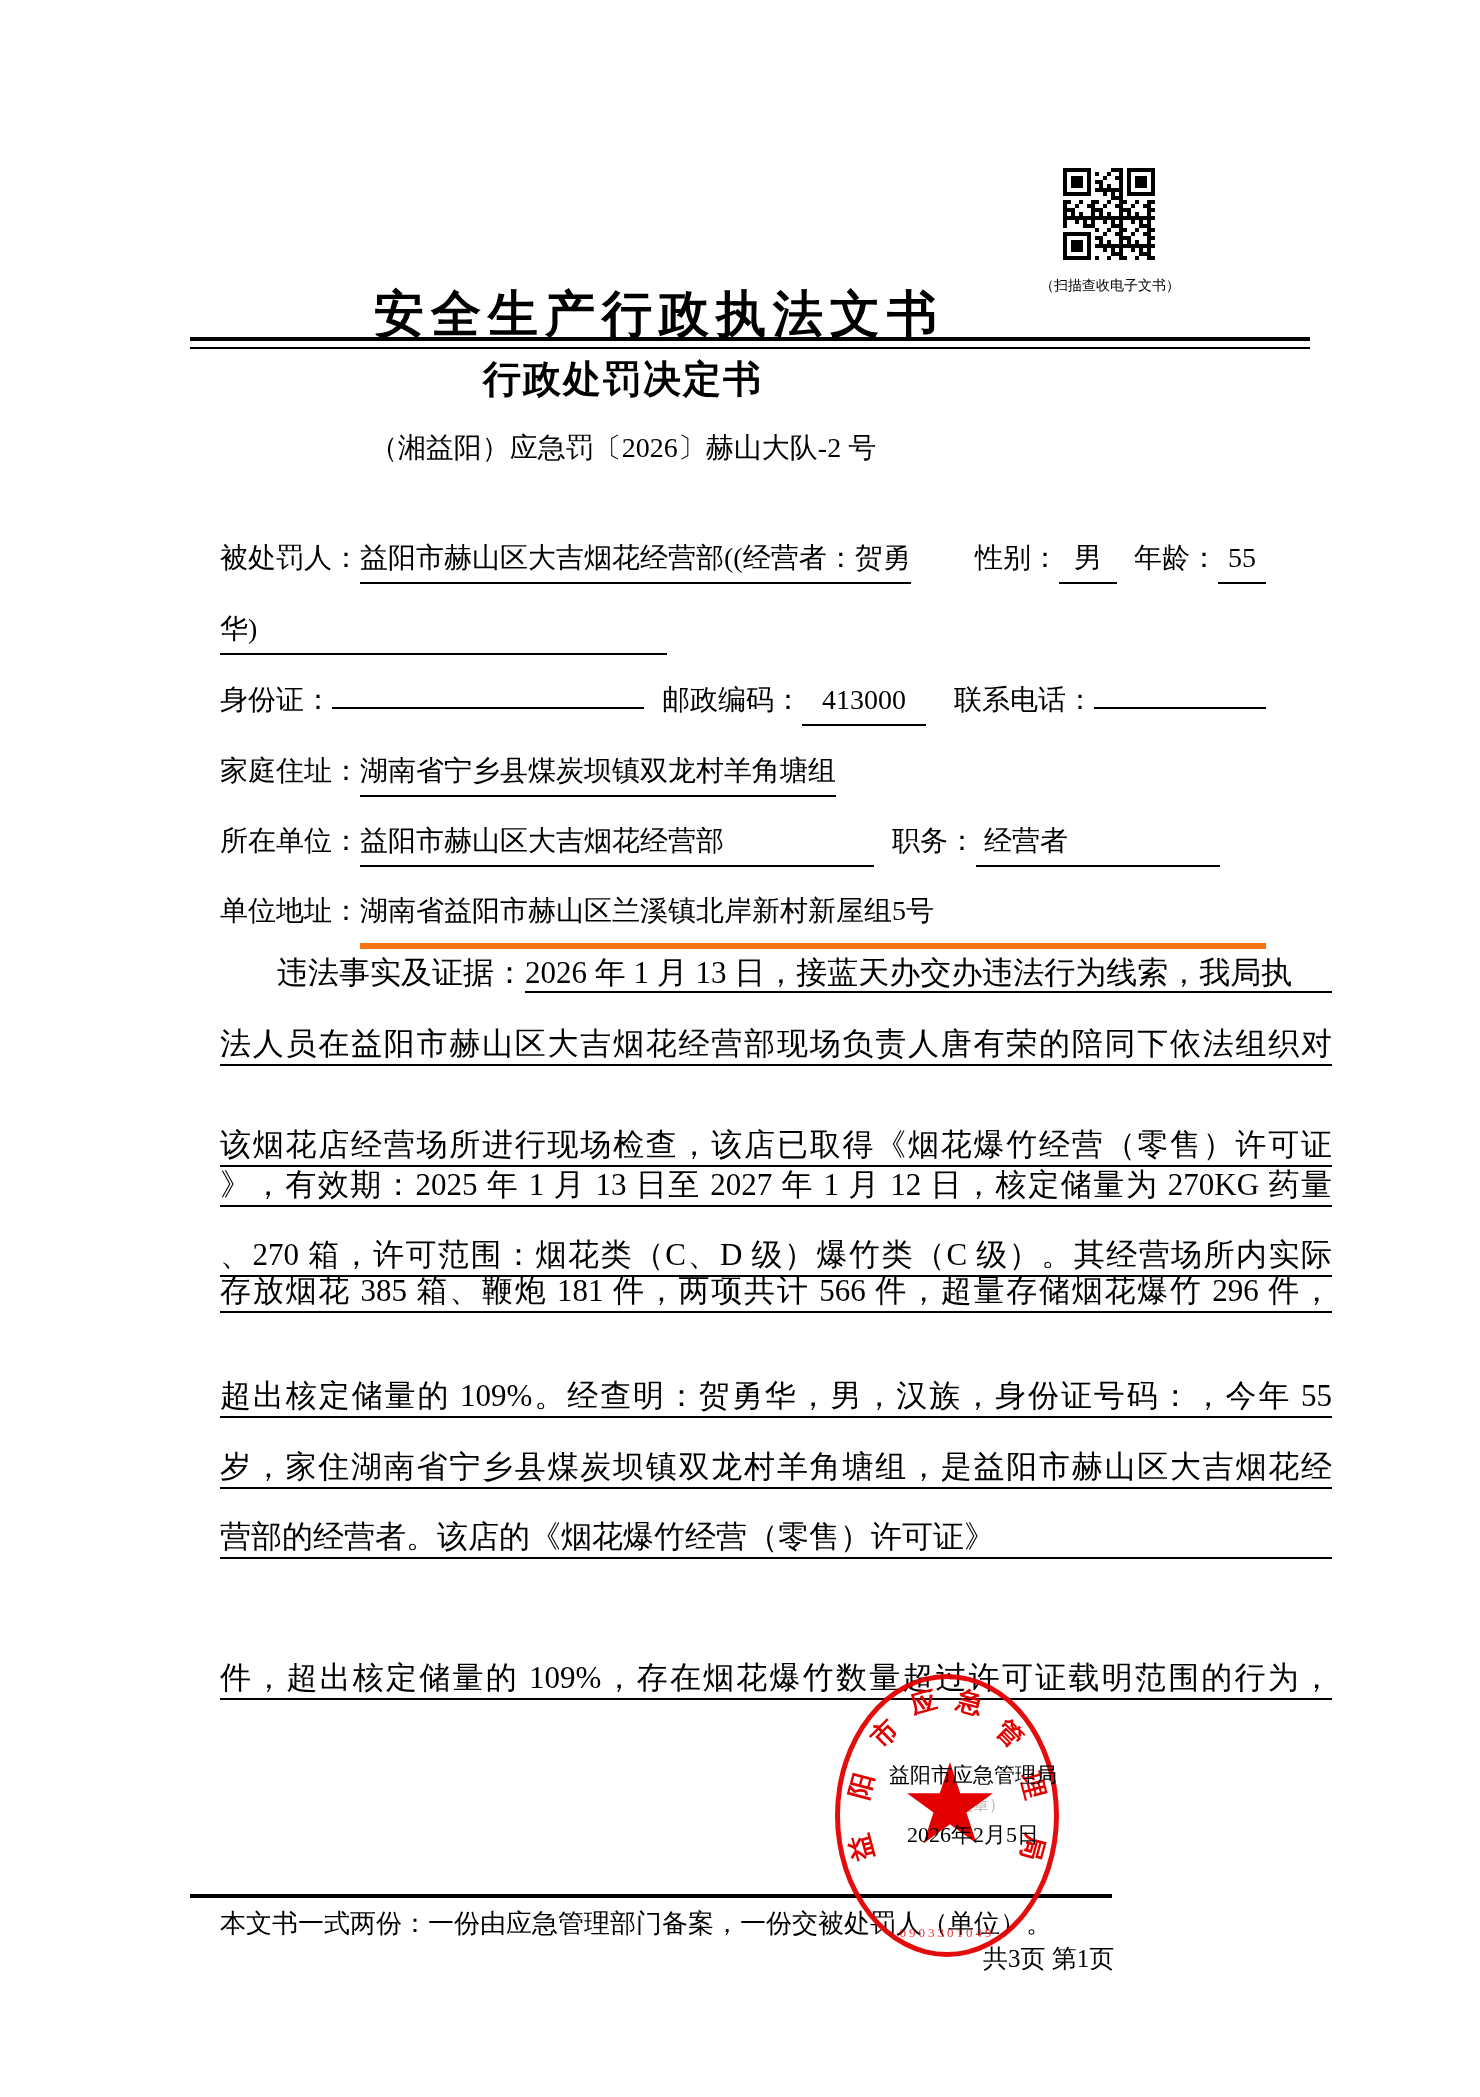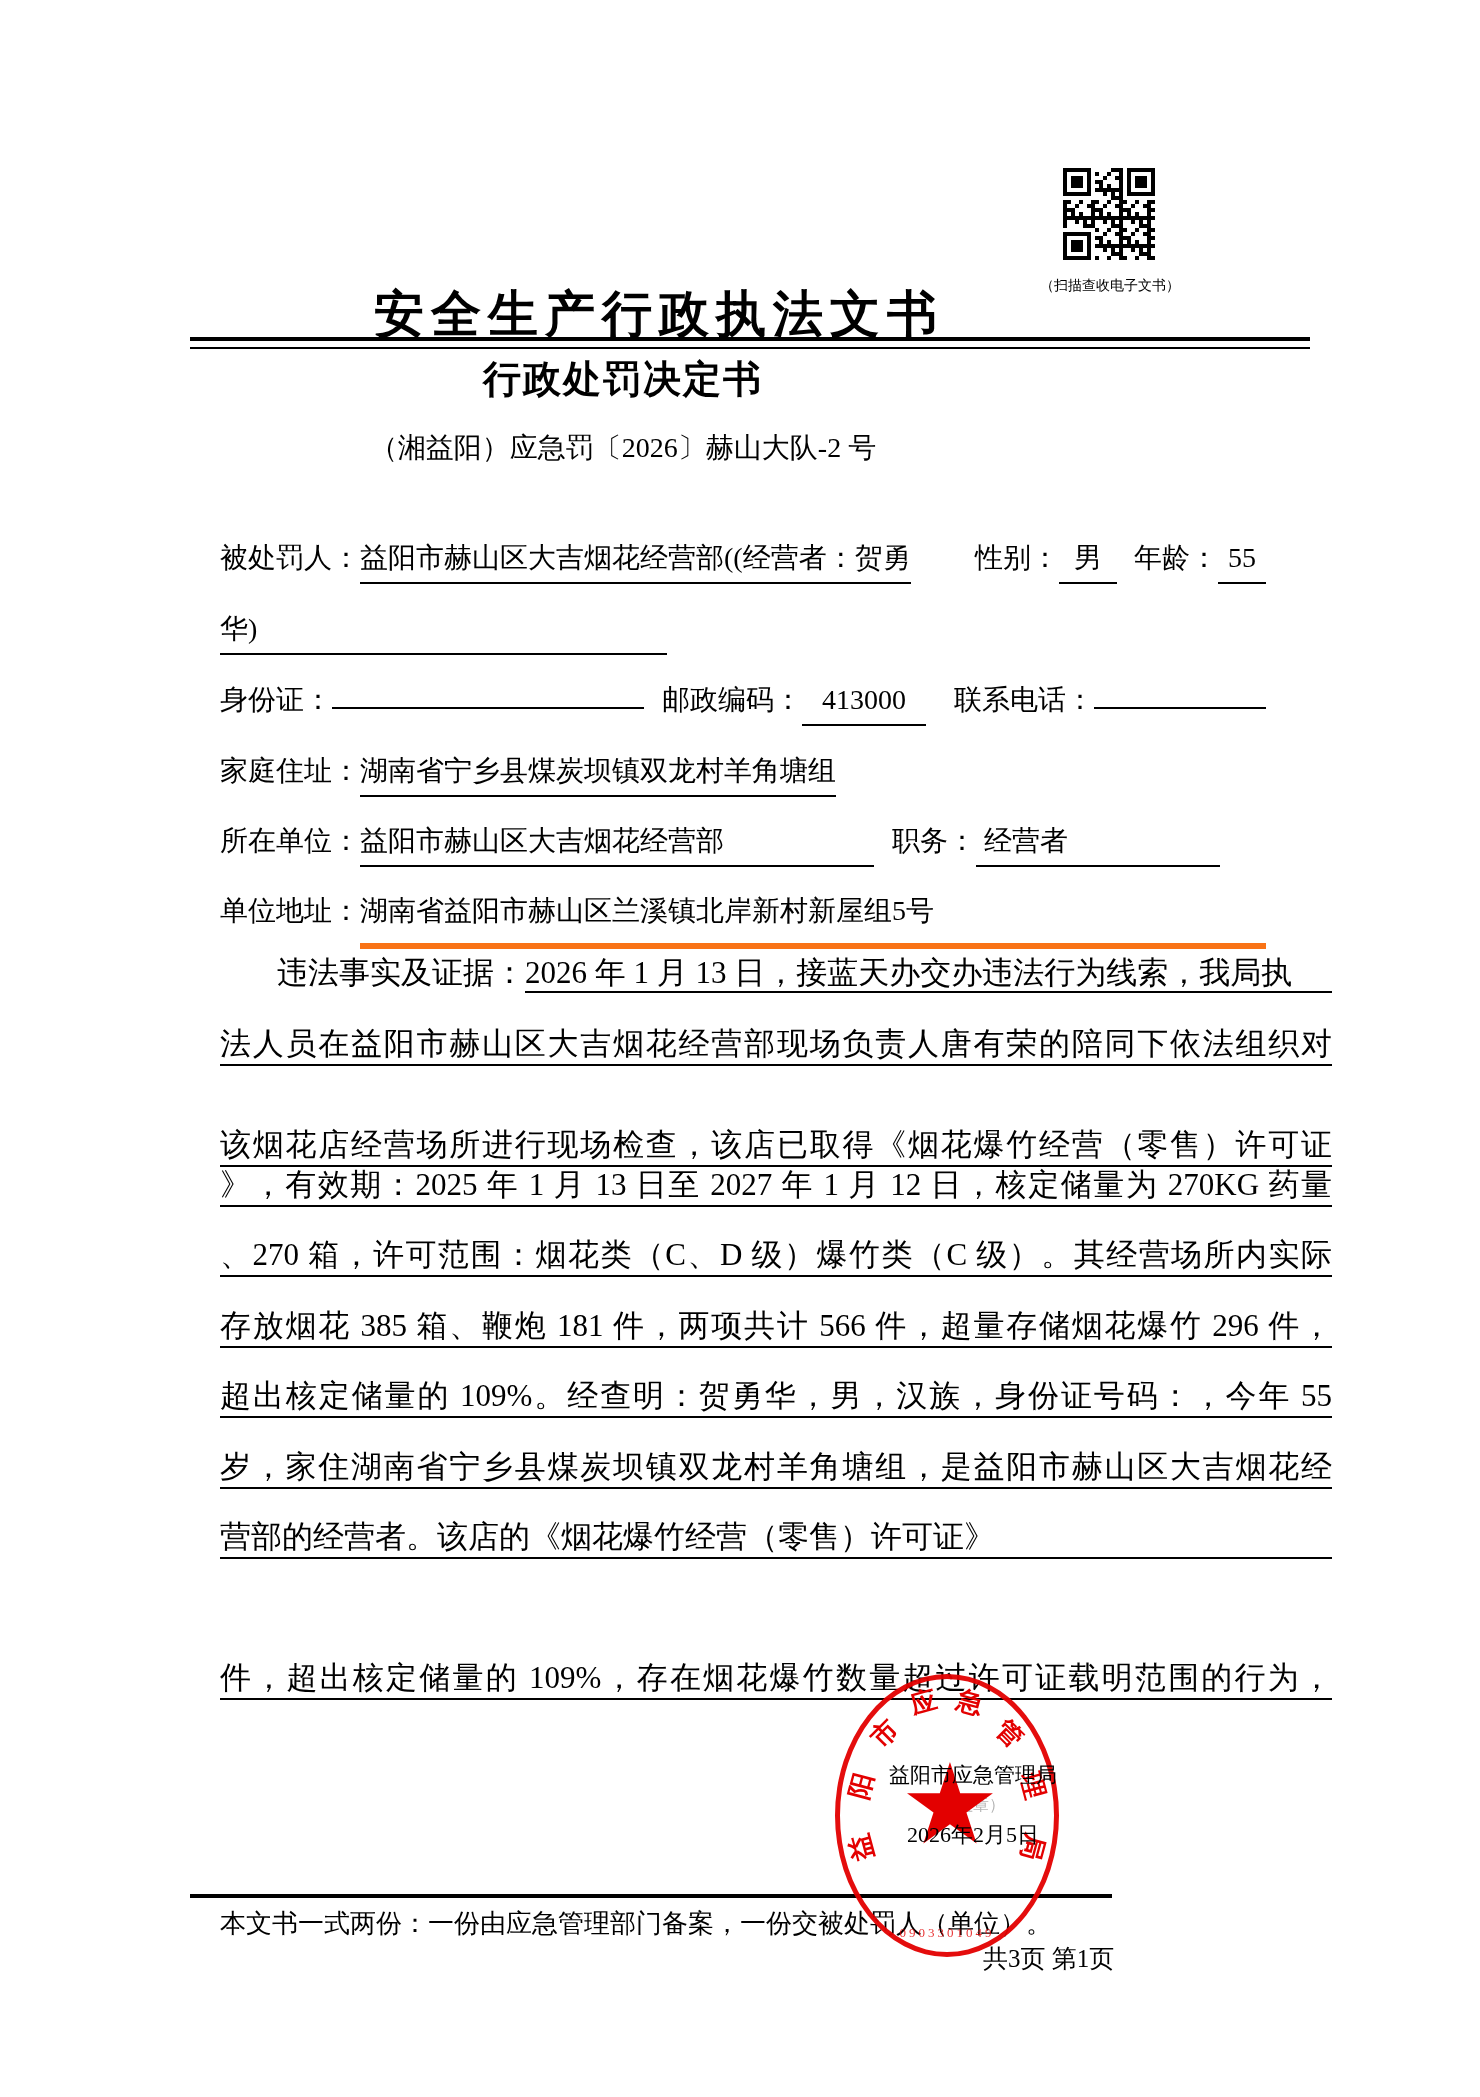--- a/index.html
+++ b/index.html
@@ -291,21 +291,21 @@
 
   <div class="pline first" style="top:952px">
     <span class="indent"></span>
       <span class="lbl">违法事实及证据：</span>
       <span class="val">2026 年 1 月 13 日，接蓝天办交办违法行为线索，我局执</span>
   </div>
   <div class="pline" style="top:1023px">法人员在益阳市赫山区大吉烟花经营部现场负责人唐有荣的陪同下依法组织对</div>
   <div class="pline" style="top:1124px">该烟花店经营场所进行现场检查，该店已取得《烟花爆竹经营（零售）许可证</div>
   <div class="pline" style="top:1164px">》，有效期：2025 年 1 月 13 日至 2027 年 1 月 12 日，核定储量为 270KG 药量</div>
   <div class="pline" style="top:1234px">、270 箱，许可范围：烟花类（C、D 级）爆竹类（C 级）。其经营场所内实际</div>
-  <div class="pline" style="top:1305px">存放烟花 385 箱、鞭炮 181 件，两项共计 566 件，超量存储烟花爆竹 296 件，</div>
+  <div class="pline" style="top:1270px">存放烟花 385 箱、鞭炮 181 件，两项共计 566 件，超量存储烟花爆竹 296 件，</div>
   <div class="pline" style="top:1375px">超出核定储量的 109%。经查明：贺勇华，男，汉族，身份证号码：，今年 55</div>
   <div class="pline" style="top:1446px">岁，家住湖南省宁乡县煤炭坝镇双龙村羊角塘组，是益阳市赫山区大吉烟花经</div>
   <div class="pline no-just" style="top:1516px">营部的经营者。该店的《烟花爆竹经营（零售）许可证》</div>
   <div class="pline" style="top:1657px">件，超出核定储量的 109%，存在烟花爆竹数量超过许可证载明范围的行为，</div>
 
   <div class="stamp">
     <div class="stamp-ellipse"></div>
     <span class="seal-char">益</span>
     <span class="seal-char">阳</span>
     <span class="seal-char">市</span>

